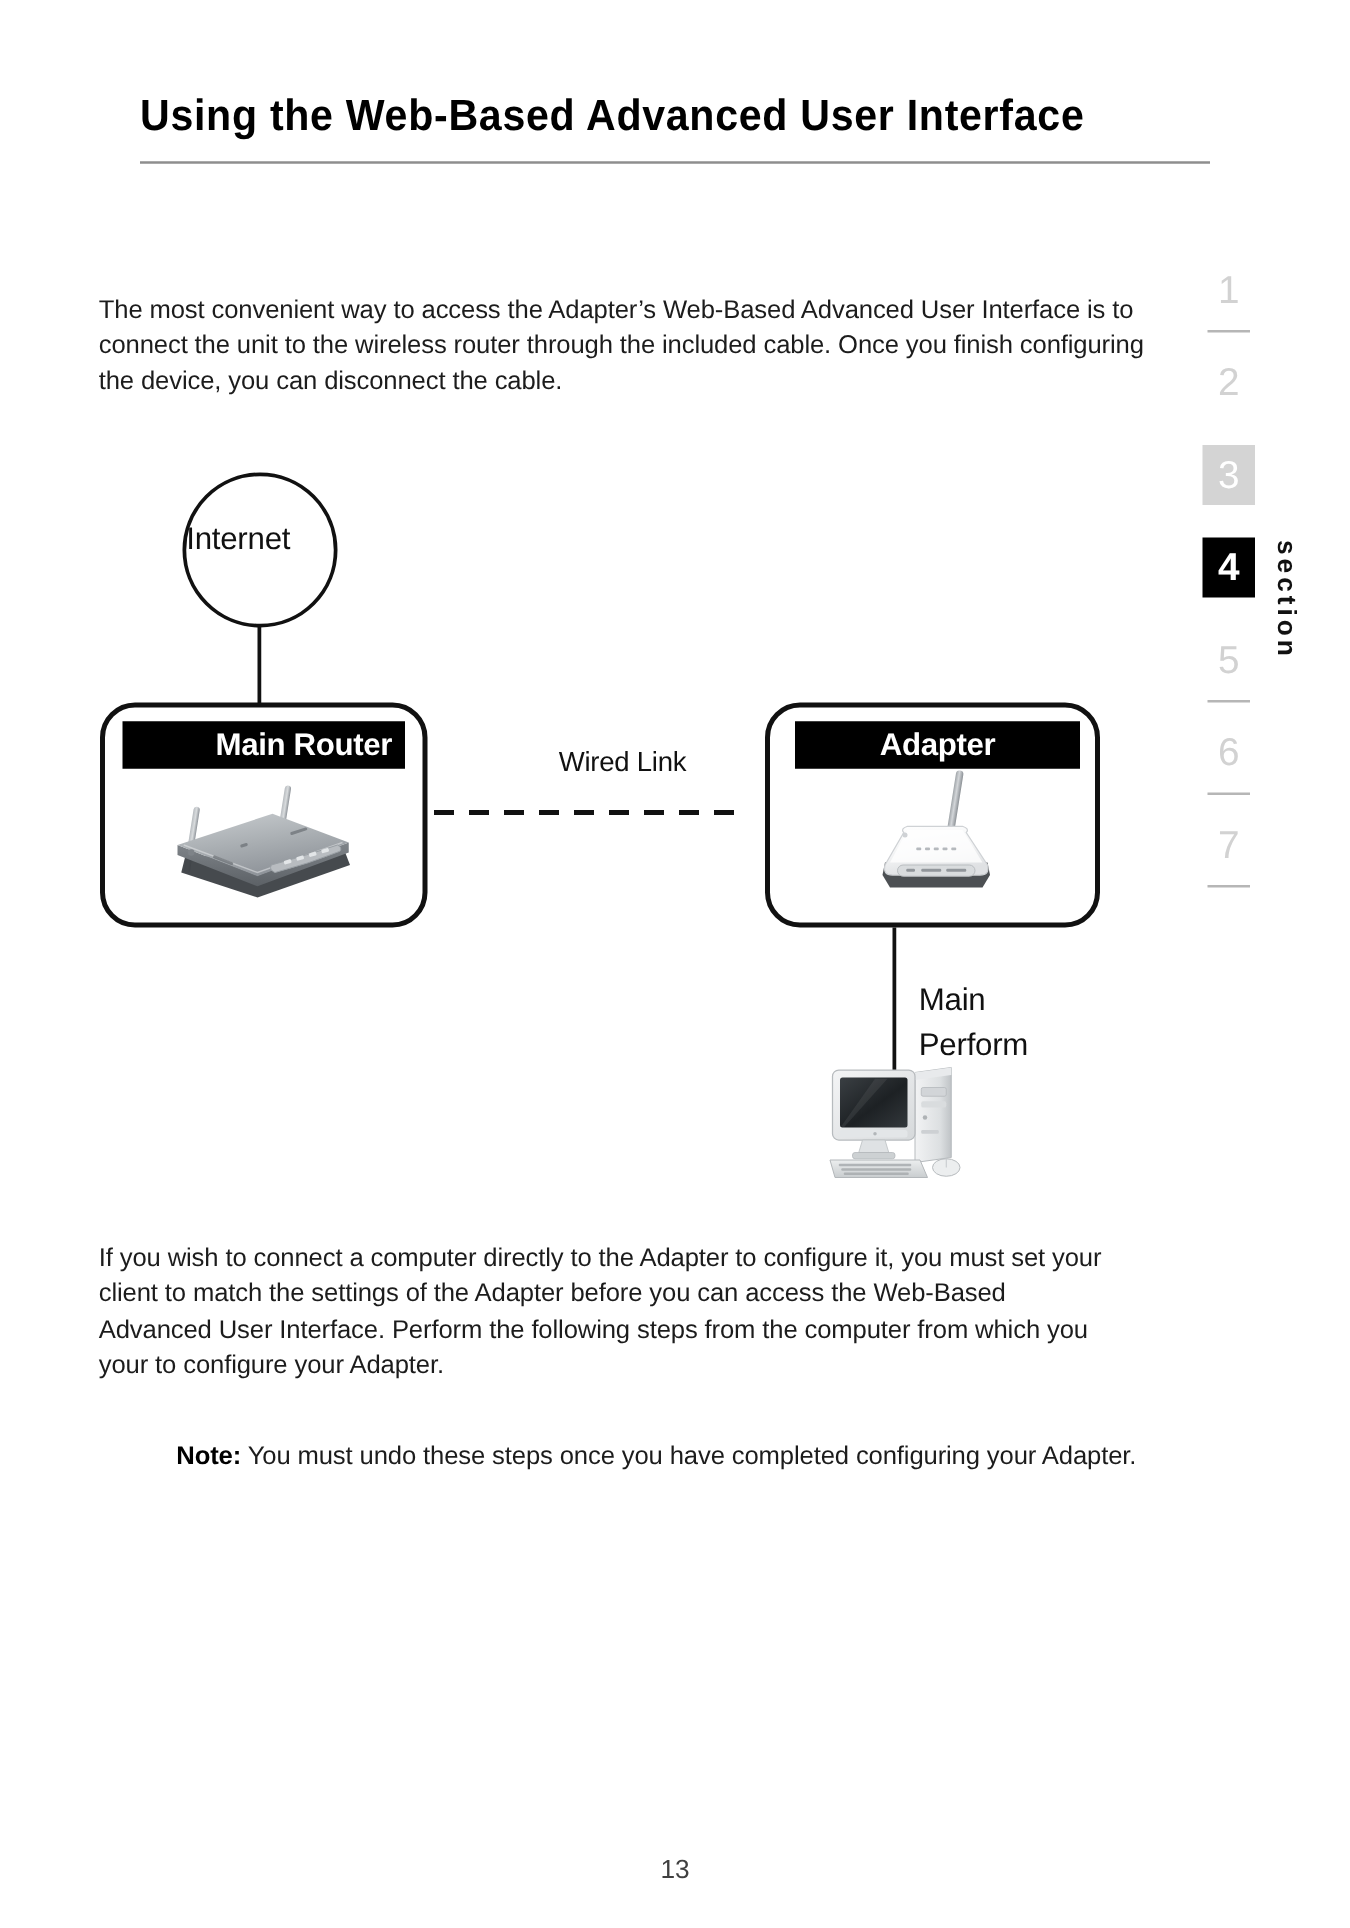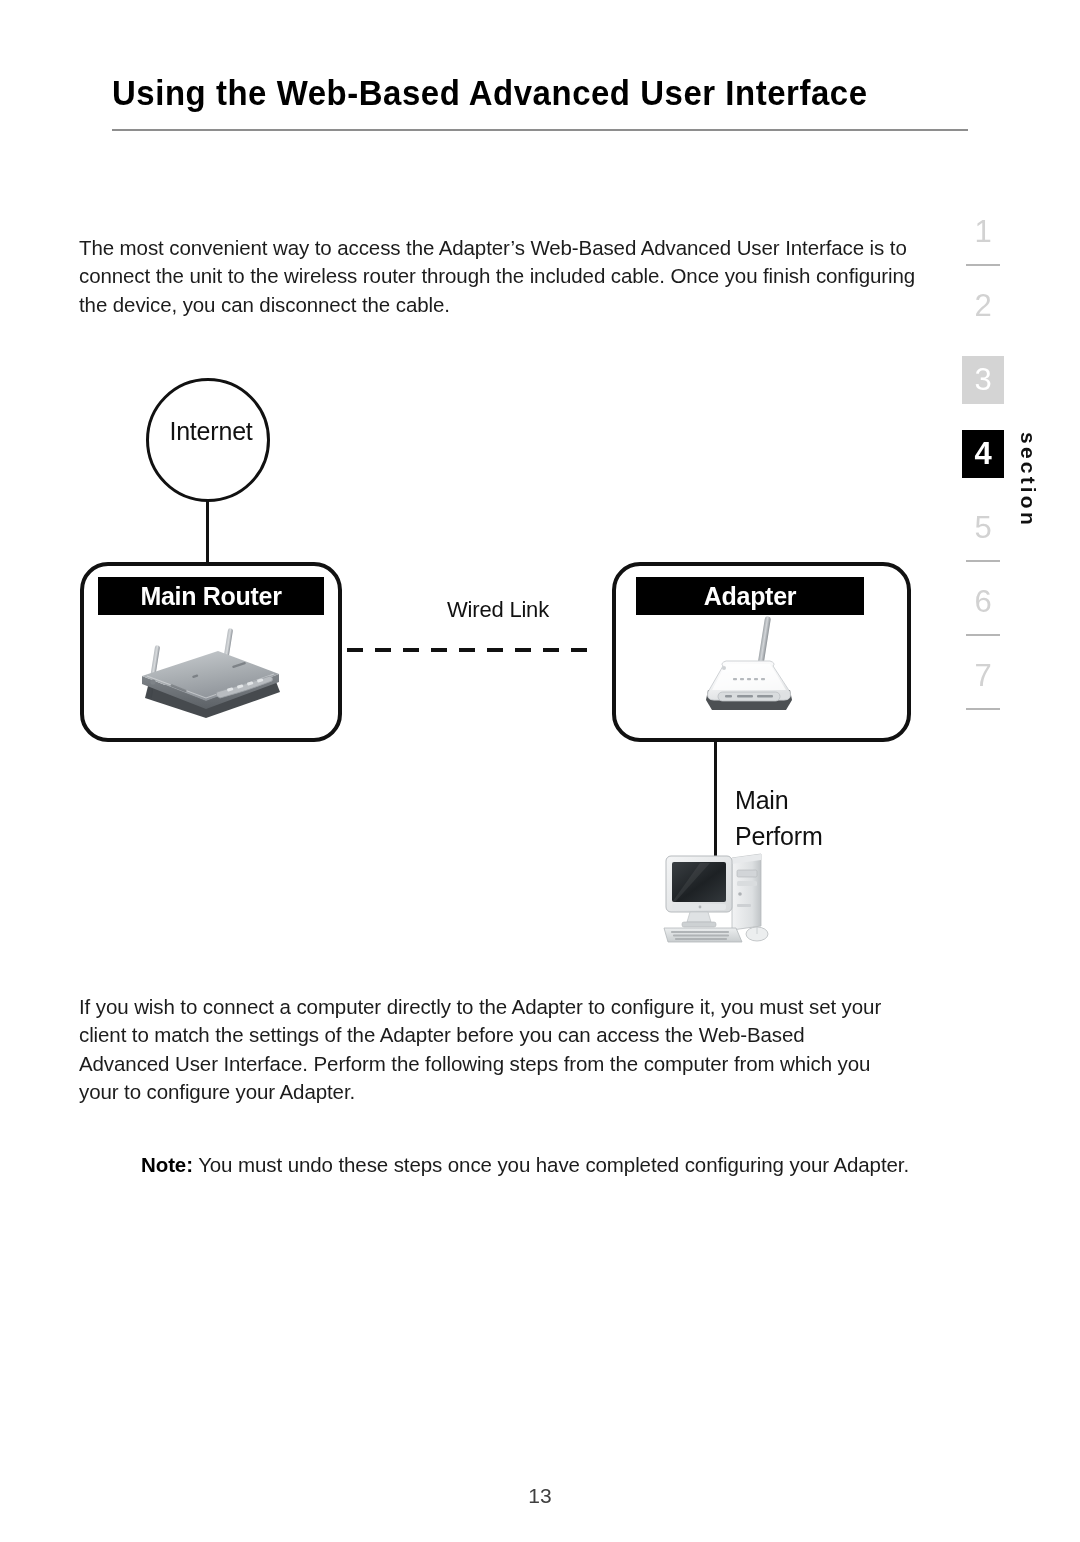--- a/index.html
+++ b/index.html
@@ -157,21 +157,20 @@
     border: 3px solid #111;
     border-radius: 50%;
     background: #fff;
     box-sizing: border-box;
   }
   #internet-label {
     position: absolute;
     left: 0;
     top: 36px;
     width: 124px;
-    text-align: center;
     font-size: 25px;
     color: #111;
     letter-spacing: -0.2px;
   }
   #internet-to-router-line {
     position: absolute;
     left: 206px;
     top: 500px;
     width: 3px;
     height: 64px;
@@ -202,28 +201,29 @@
     position: absolute;
     left: 0; top: 0;
     width: 226px;
     height: 38px;
     line-height: 38px;
     text-align: center;
     color: #ffffff;
     font-size: 25px;
     font-weight: bold;
     letter-spacing: -0.3px;
+    padding-left: 32px;
   }
 
   
   #adapter-box {
     position: absolute;
     left: 612px;
     top: 562px;
-    width: 299px;
+    width: 268px;
     height: 180px;
     border: 4px solid #111;
     border-radius: 28px;
     background: #fff;
     box-sizing: border-box;
   }
   #adapter-title-bar {
     position: absolute;
     left: 20px;
     top: 11px;

